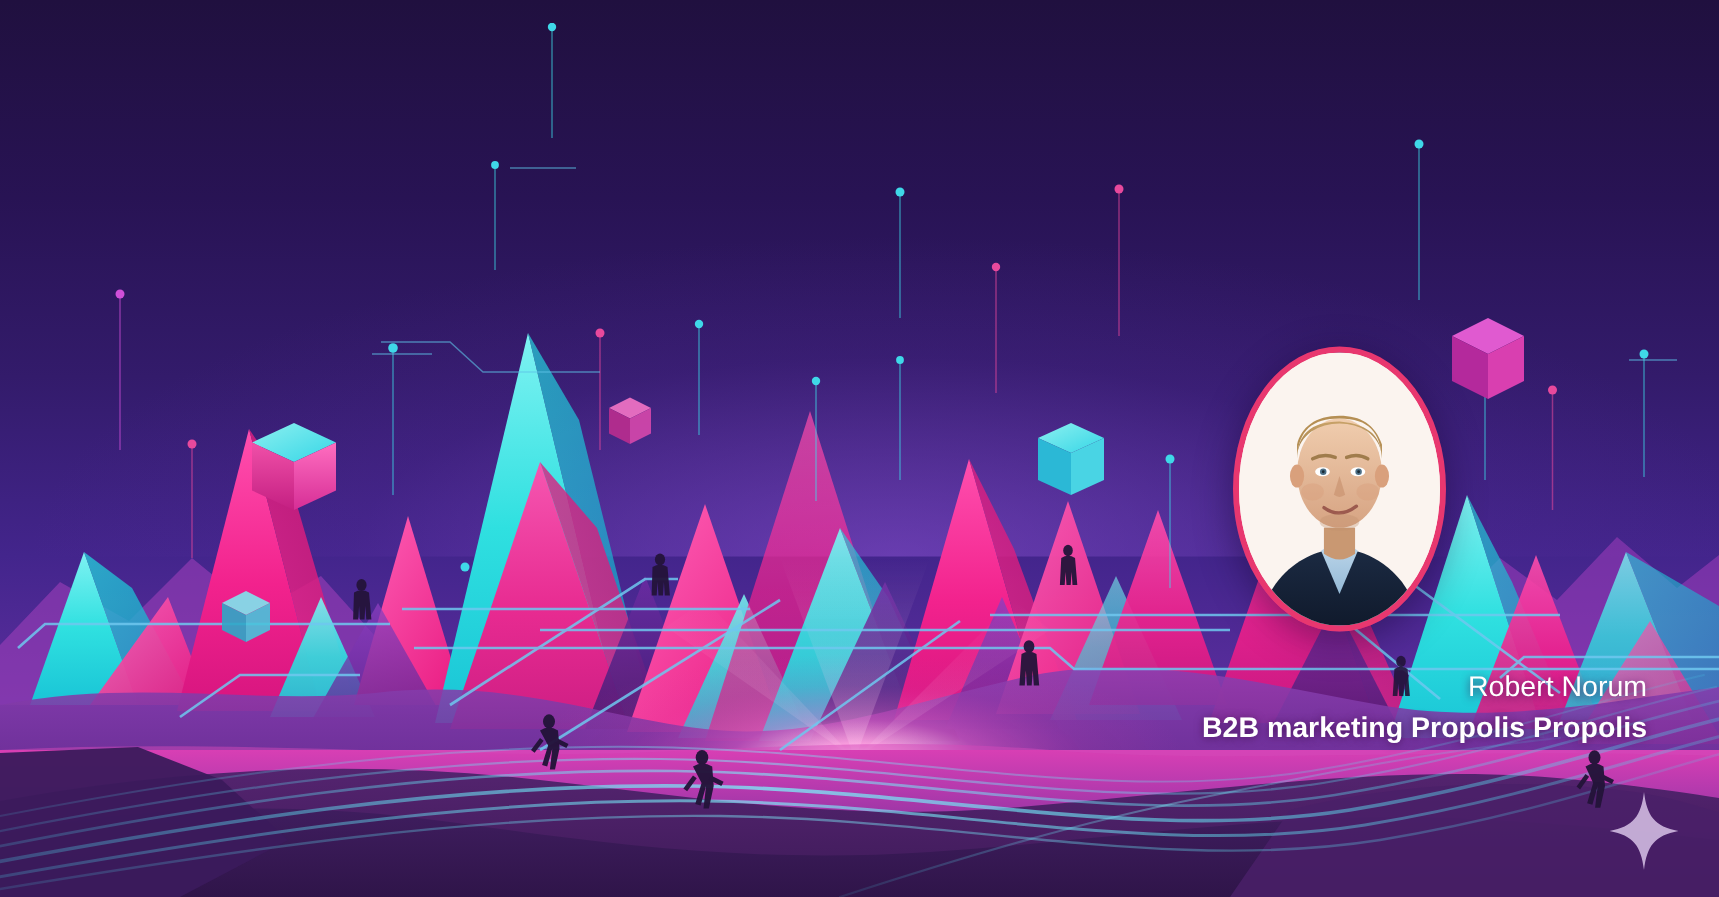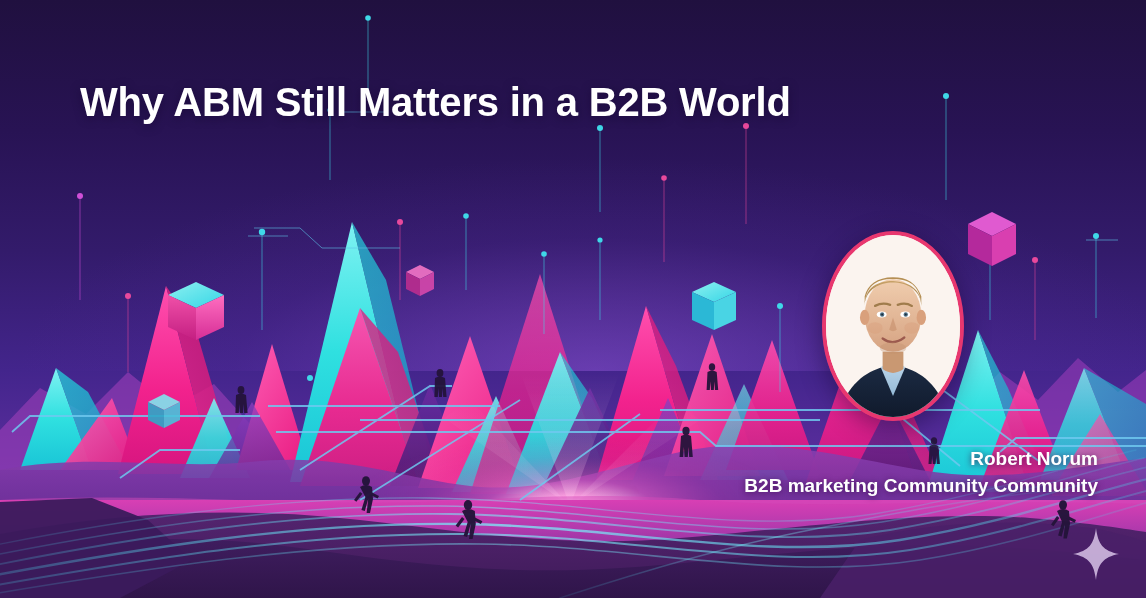--- a/index.html
+++ b/index.html
@@ -67,21 +67,21 @@
   .avatar .face-detail {
     position:absolute; left:0; top:0; width:100%; height:100%;
   }
   .speaker-text {
     position:absolute;
     right:48px; top:446px;
     text-align:right;
     z-index:46;
   }
   .speaker-name {
-    color:#ffffff; font-size:19px; font-weight:bold;
+    color:#ffffff; font-size:19px; font-weight:normal;
     line-height:26px;
     text-shadow:0 1px 6px rgba(60,10,70,0.75);
   }
   .speaker-role {
     color:#ffffff; font-size:19px; font-weight:bold;
     line-height:28px;
     text-shadow:0 1px 6px rgba(60,10,70,0.75);
   }
 
   
@@ -394,21 +394,20 @@
       </g>
       <g opacity="0.9">
         <ellipse cx="934" cy="441" rx="3.2" ry="3.8"></ellipse>
         <path d="M929.6 446 q4.4 -3 8.8 0 l1.5 18 -3.1 0 -0.6 -8.4 -0.6 8.4 -2.8 0 -0.6 -8.4 -0.6 8.4 -3.1 0 Z"></path>
       </g>
     </g>
 
   </svg>
 
   <div class="title-block">
-    <div class="title-line">Why ABM Still Matters in a B2B World</div>
   </div>
 
   <div class="avatar" aria-label="Robert Norum portrait">
     <svg class="face-detail" viewBox="0 0 142 190" preserveAspectRatio="none">
       <defs>
         <linearGradient id="gSuit" x1="0" y1="0" x2="0" y2="1">
           <stop offset="0%" stop-color="#1b2a42"></stop>
           <stop offset="100%" stop-color="#101a2c"></stop>
         </linearGradient>
         <linearGradient id="gShirt" x1="0" y1="0" x2="0" y2="1">
@@ -456,20 +455,20 @@
 
       <ellipse cx="52" cy="97" rx="8" ry="6" fill="#d79a78" opacity="0.35"></ellipse>
       <ellipse cx="91" cy="97" rx="8" ry="6" fill="#d79a78" opacity="0.35"></ellipse>
 
       <ellipse cx="71" cy="118" rx="14" ry="6" fill="#c08f6c" opacity="0.35"></ellipse>
     </svg>
   </div>
 
   <div class="speaker-text">
     <div class="speaker-name">Robert Norum</div>
-    <div class="speaker-role">B2B marketing Community Community</div>
+    <div class="speaker-role">B2B marketing Propolis Propolis</div>
   </div>
 
   <svg class="sparkle" width="46" height="52" viewBox="0 0 46 52">
     <path d="M23 0 C25 16 30 23 46 26 C30 29 25 36 23 52 C21 36 16 29 0 26 C16 23 21 16 23 0 Z" fill="#cdb6dd" opacity="0.92"></path>
   </svg>
 
 </div>
 
 </body></html>

